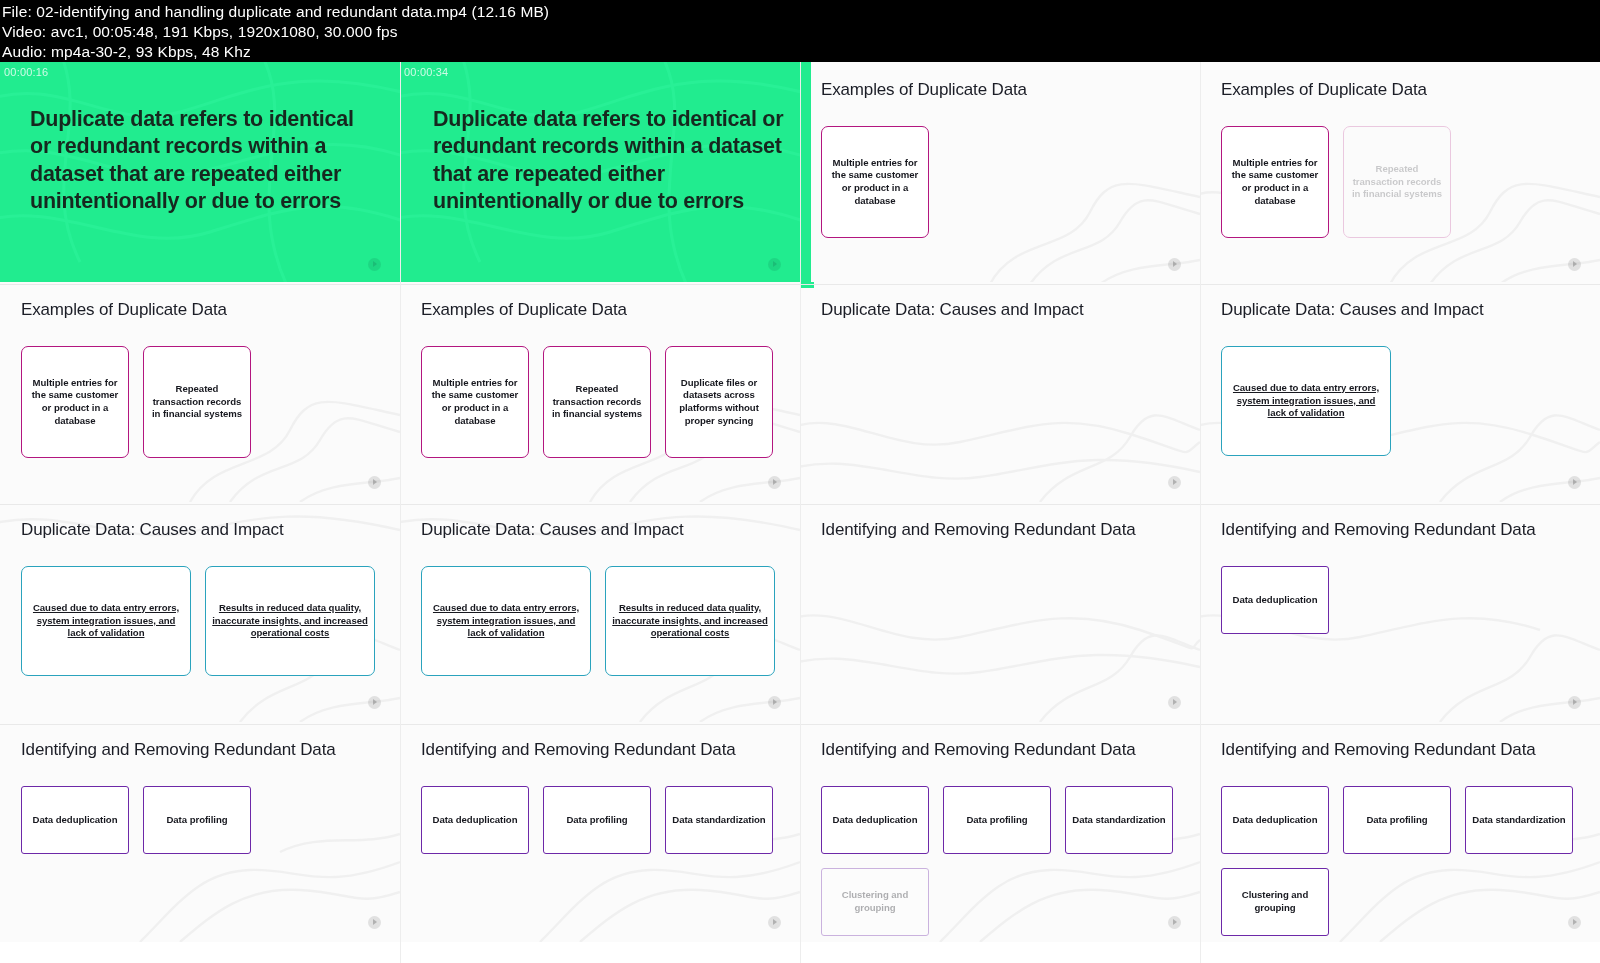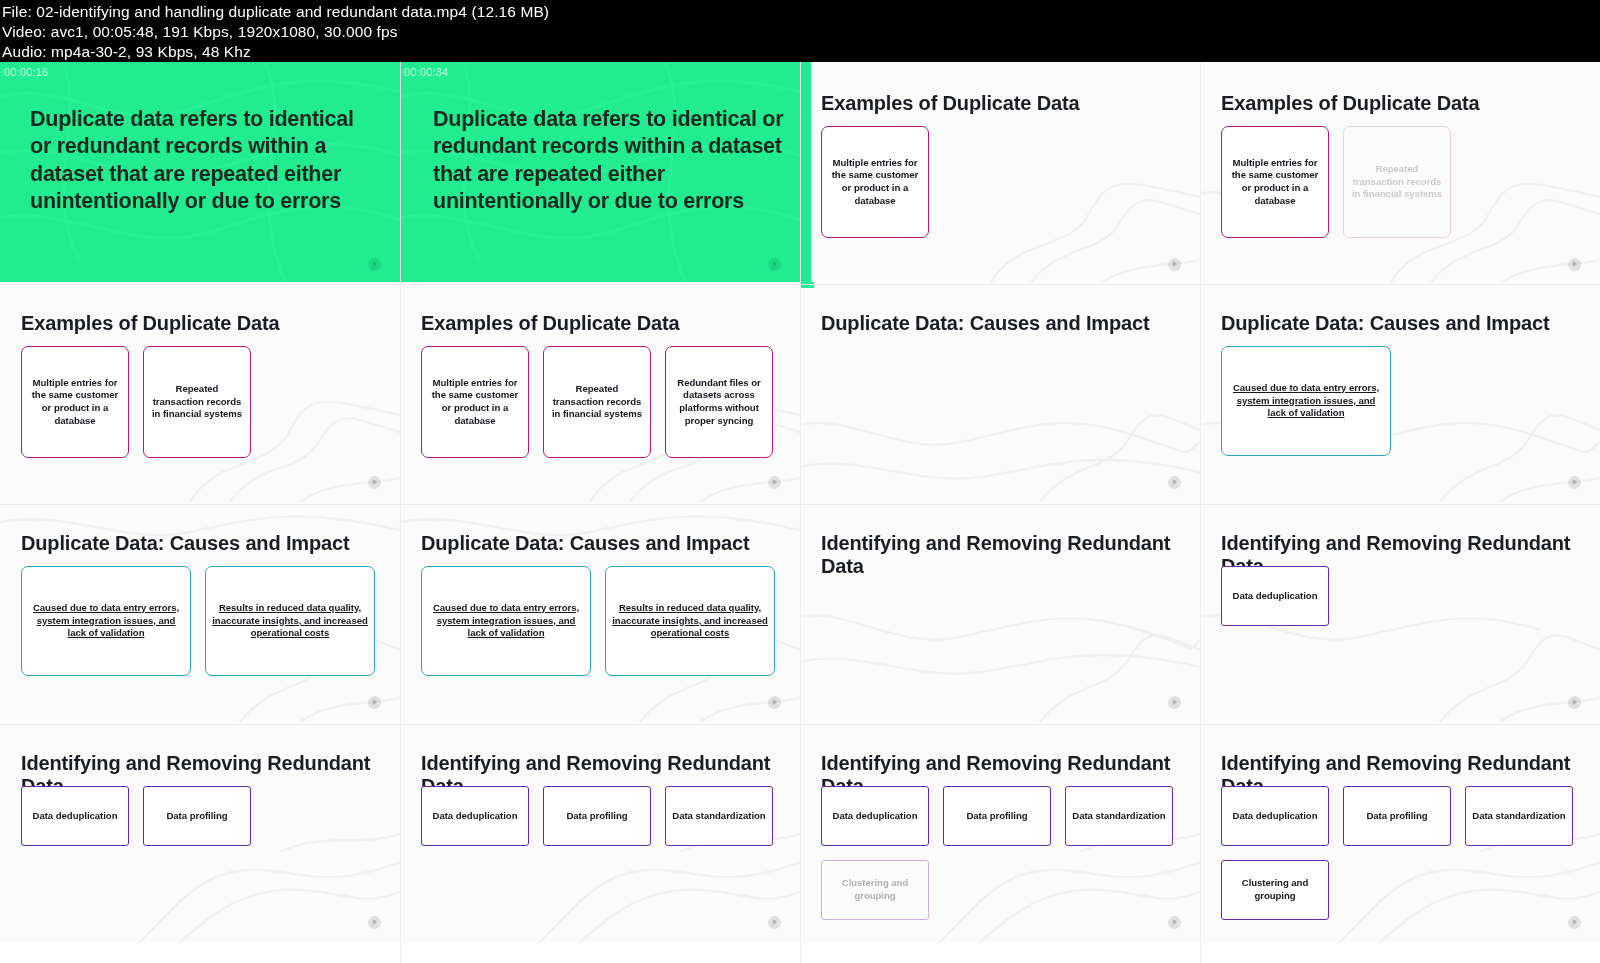--- a/index.html
+++ b/index.html
@@ -96,23 +96,23 @@
     line-height: 1.27;
     color: #16281f;
     letter-spacing: -.25px;
     z-index: 3;
   }
   .quote.q2 { left: 33px; top: 44px; right: 14px; }
 
   
   .slide-title {
     position: absolute;
-    left: 21px; top: 30px;
-    font-size: 20px;
-    font-weight: bold;
+    left: 21px; top: 18px;
+    font-size: 17px;
+    font-weight: normal;
     color: #1b1d26;
     letter-spacing: -.15px;
     z-index: 3;
   }
 
   
   .cards {
     position: absolute;
     left: 21px; top: 64px; right: 10px;
     display: flex; flex-wrap: wrap;
@@ -130,21 +130,21 @@
     line-height: 1.33;
     color: #17181f;
     padding: 4px 6px;
     letter-spacing: -.05px;
   }
   
   .card.sq   { width: 108px; height: 112px; }
   
   .card.wide { width: 170px; height: 110px; border-color: #2aa3bd; text-decoration: underline; }
   
-  .card.chip { width: 108px; height: 60px; border-color: #6d28a8; border-width: 1.7px; border-radius: 3px; }
+  .card.chip { width: 108px; height: 68px; border-color: #6d28a8; border-width: 1.7px; border-radius: 3px; }
 
   .card.faded { opacity: .22; }
   .card.faded-chip { opacity: .34; }
 
   
   .hline {
     position: absolute; left: 0; width: 1600px; height: 1px;
     background: #e9e9e9; z-index: 9;
   }
   .vline {
@@ -271,21 +271,21 @@
             <path d="M190 220 C215 175 270 188 290 148 S330 118 400 133"></path>
             <path d="M230 220 C260 178 300 193 320 158 S355 138 400 150"></path>
             <path d="M300 220 C330 198 370 203 400 196"></path>
           </g>
         </svg>
       </div>
       <div class="slide-title">Examples of Duplicate Data</div>
       <div class="cards">
         <div class="card sq">Multiple entries for the same customer or product in a database</div>
         <div class="card sq">Repeated transaction records in financial systems</div>
-        <div class="card sq">Redundant files or datasets across platforms without proper syncing</div>
+        <div class="card sq">Duplicate files or datasets across platforms without proper syncing</div>
       </div>
       <div class="play-badge"></div>
     </div>
   </div>
 
   <div class="thumb">
     <div class="slide">
       <div class="left-strip thin" style="height:6px;bottom:auto;width:14px;"></div>
       <div class="pattern">
         <svg viewBox="0 0 400 220" preserveAspectRatio="none">

